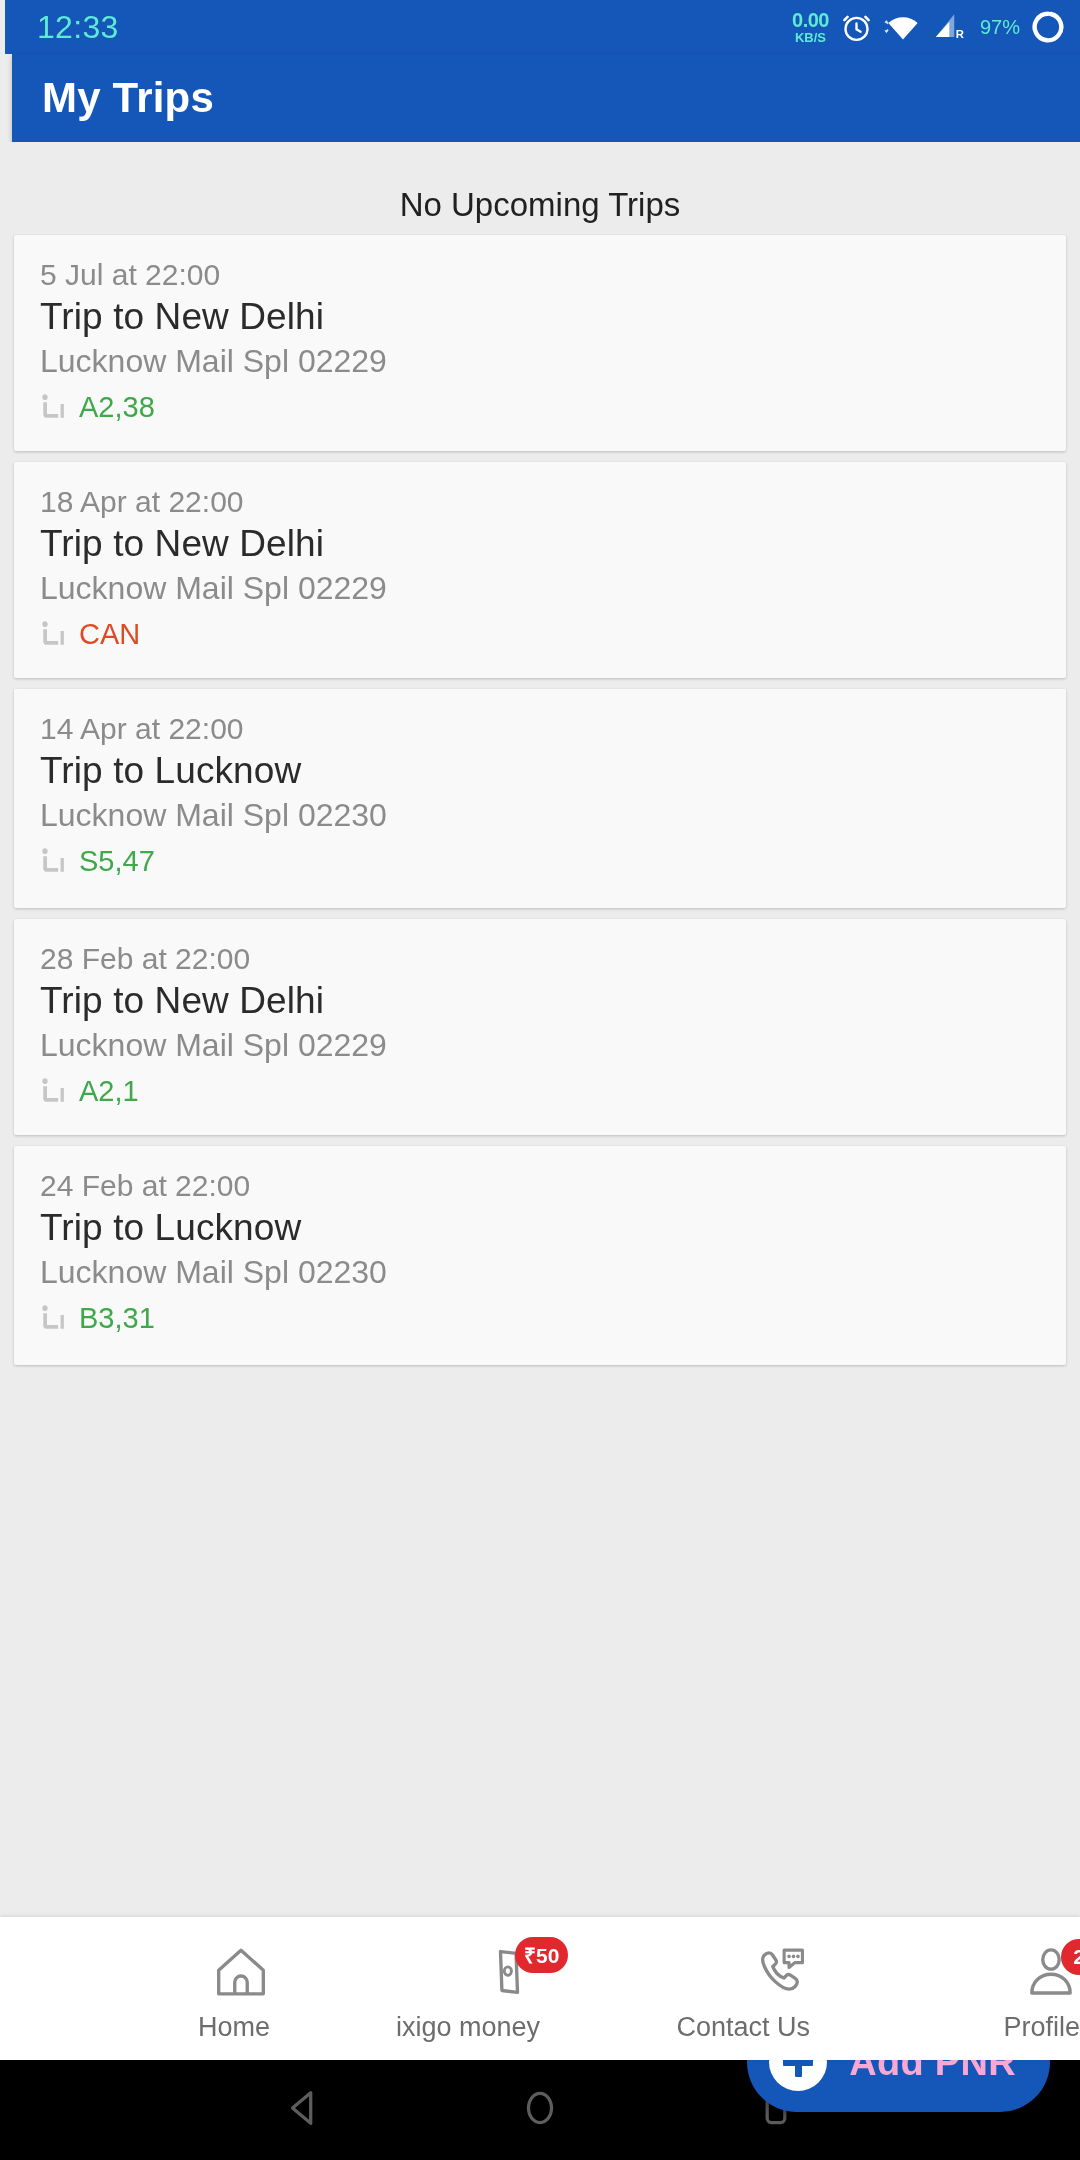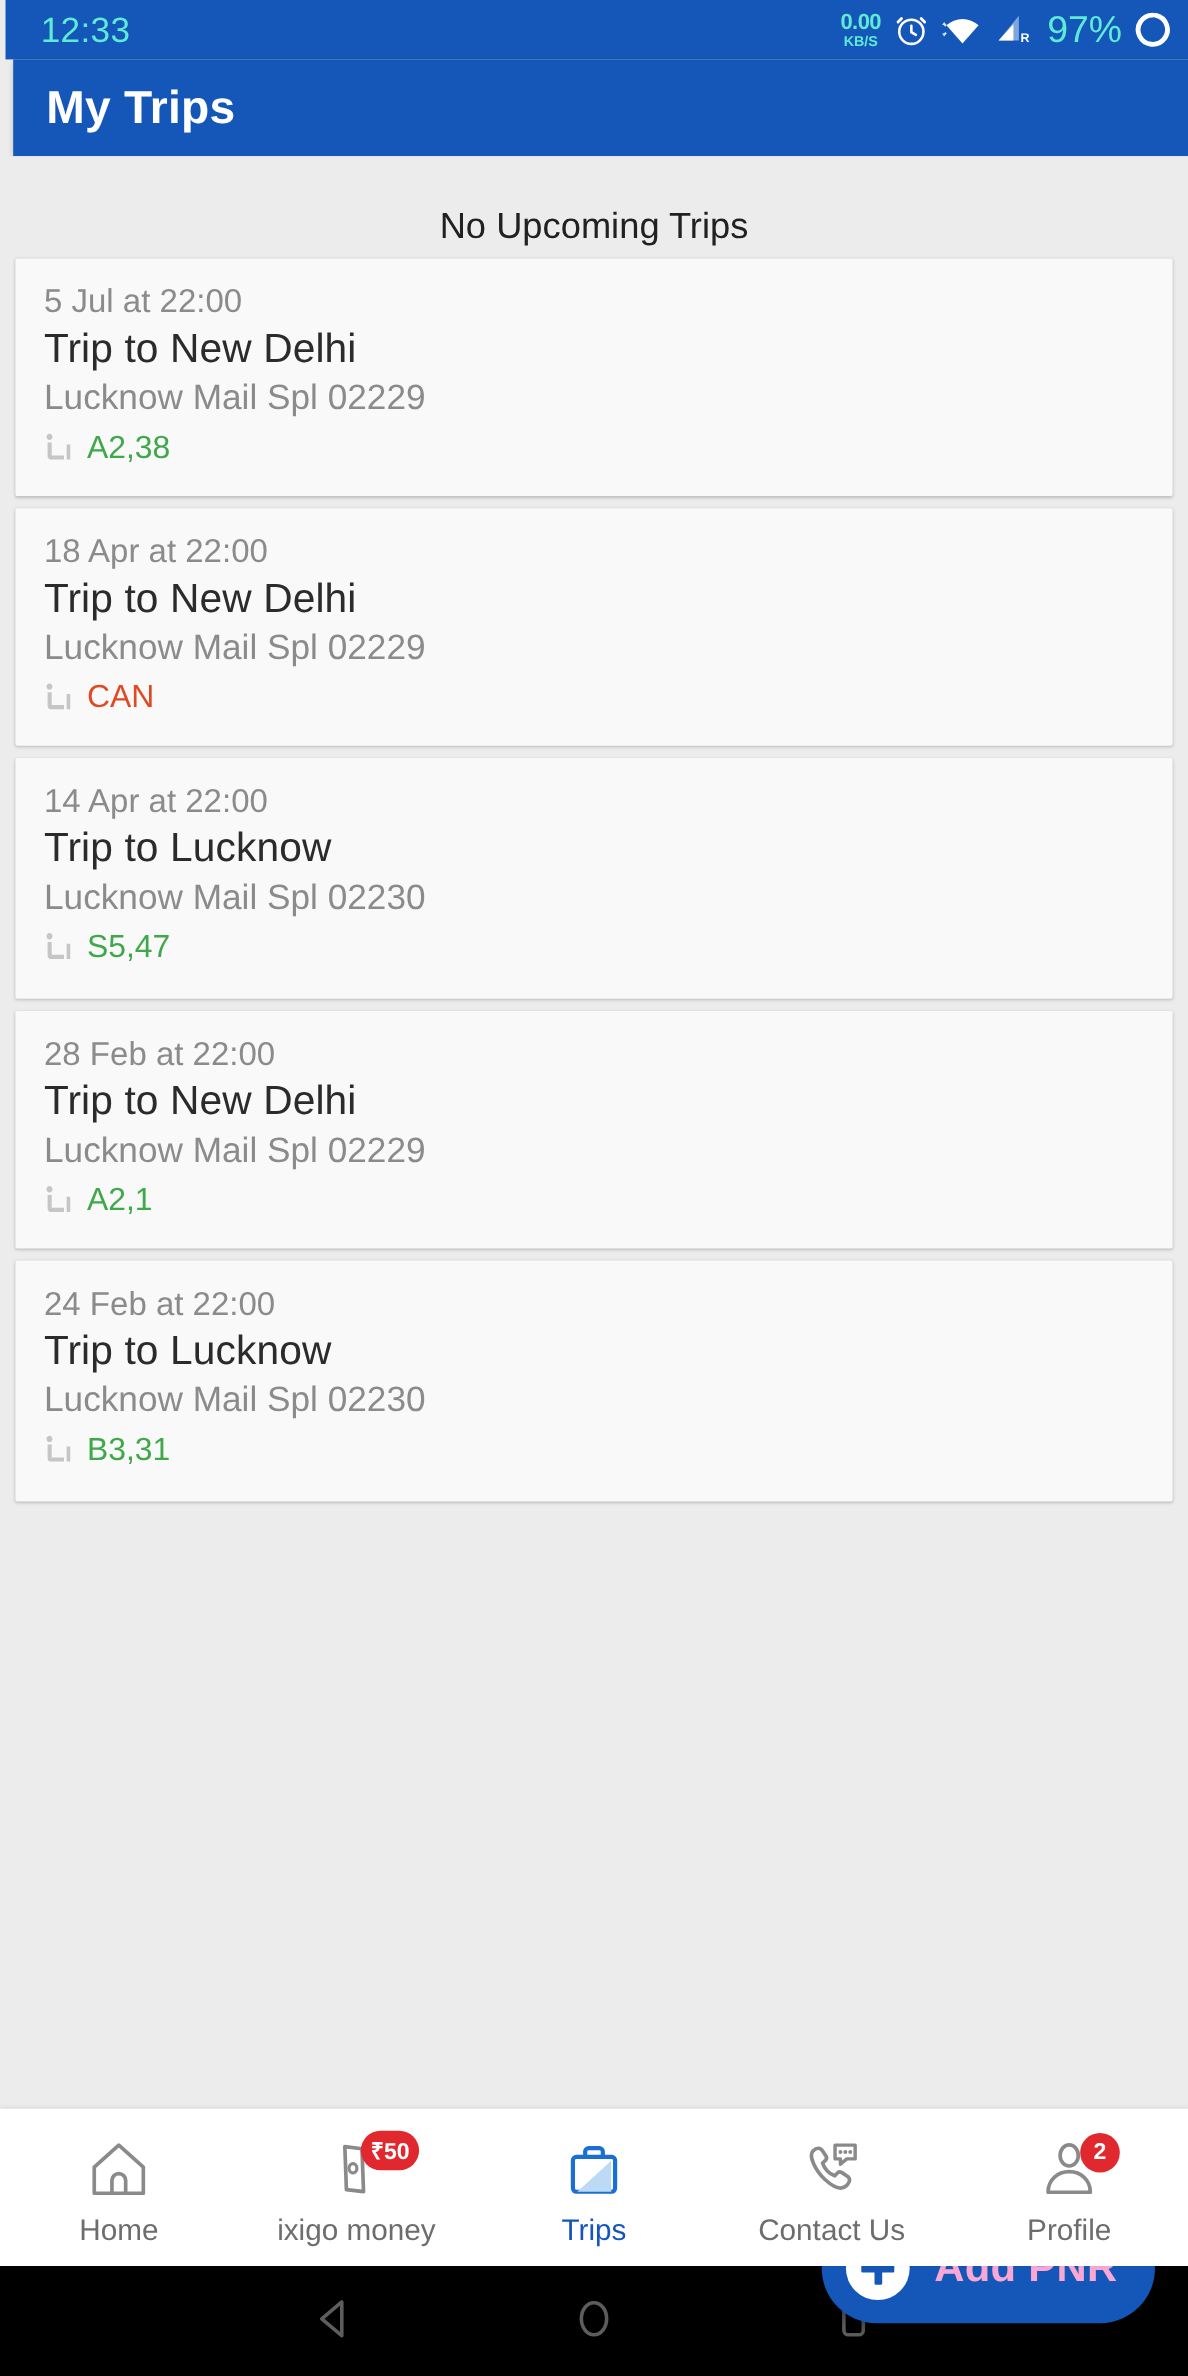--- a/index.html
+++ b/index.html
@@ -17,21 +17,21 @@
     background:#1557b8;
     display:flex; align-items:center; justify-content:space-between;
     padding: 0 20px 0 32px;
     color:#5eead4;
   }
   .sb-time { font-size:32px; letter-spacing:0.3px; font-weight:400; }
   .sb-right { display:flex; align-items:center; gap:11px; }
   .sb-kb { display:flex; flex-direction:column; align-items:center; line-height:1; }
   .sb-kb-num { font-size:20px; font-weight:bold; letter-spacing:-0.5px;}
   .sb-kb-unit { font-size:13px; font-weight:bold; margin-top:1px; }
-  .sb-battpct { font-size:34px; font-weight:500; margin-left:2px; }
+  .sb-battpct { font-size:20px; font-weight:500; margin-left:2px; }
   .sb-icon { display:flex; align-items:center; }
 
   
   .appbar {
     position:absolute; top:54px; left:12px; width:1080px; height:88px;
     background:#1557b8;
     display:flex; align-items:center;
     padding-left:30px;
     box-shadow:0 2px 5px rgba(0,0,0,.22);
   }
@@ -158,21 +158,21 @@
   .fab-plus::after  { content:""; position:absolute; width:7px; height:30px; background:#1557b8; border-radius:1px; }
   .fab-label { color:#f9a8d4; font-size:38px; font-weight:bold; margin-left:22px; letter-spacing:0.3px; }
 
   
   .bottomnav {
     position:absolute; left:0; top:1917px; width:1080px; height:143px;
     background:#fff; display:flex; align-items:stretch;
     box-shadow:0 -1px 4px rgba(0,0,0,.10);
     z-index:40;
   }
-  .navitem { flex:1; display:flex; flex-direction:column; align-items:center;
+  .navitem { flex:1; display:flex; flex-direction:column; align-items:flex-end;
      justify-content:center; position:relative; padding-top:6px; }
   .nav-ico { height:62px; display:flex; align-items:center; justify-content:center; position:relative; }
   .nav-label { font-size:27px; color:#6d6d6d; margin-top:9px; }
   .navitem.active .nav-label { color:#1557b8; }
   .badge {
     position:absolute; background:#e0282e; color:#fff; border-radius:26px;
     font-size:21px; font-weight:bold; display:flex; align-items:center; justify-content:center;
     padding:0 9px; height:36px; min-width:36px;
   }
   .badge.money { top:-4px; left:50%; margin-left:4px; }
@@ -414,30 +414,20 @@
       <span class="nav-ico">
         <svg width="58" height="58" viewBox="0 0 26 26">
             <path d="M9.6 3.4 16.4 5.2 14.6 22.6 7.8 20.8Z" fill="none" stroke="#8a8a8a" stroke-width="1.5" stroke-linejoin="round" transform="rotate(-8 12 13)"></path>
             <ellipse cx="11.6" cy="12.6" rx="1.6" ry="1.9" fill="none" stroke="#8a8a8a" stroke-width="1.3"></ellipse>
           </svg>
         <span class="badge money">₹50</span>
       </span>
       <span class="nav-label">ixigo money</span>
     </div>
 
-    <div class="navitem active">
-      <span class="nav-ico">
-        <svg width="58" height="58" viewBox="0 0 26 26">
-          <rect x="4.4" y="8" width="17.2" height="14.2" rx="1.4" fill="none" stroke="#1a6fd4" stroke-width="1.7"></rect>
-          <path d="M9.4 8V5.8a1.4 1.4 0 0 1 1.4-1.4h4.4a1.4 1.4 0 0 1 1.4 1.4V8" fill="none" stroke="#1a6fd4" stroke-width="1.7"></path>
-          <path d="M6.2 22.2 20 9.6v12.6Z" fill="#bcd9f5"></path>
-        </svg>
-      </span>
-      <span class="nav-label">Trips</span>
-    </div>
 
     <div class="navitem">
       <span class="nav-ico">
         <svg width="58" height="58" viewBox="0 0 26 26">
           <path d="M5.4 5.6c1.6-1.6 3-1.4 3.8-.2l1.5 2.2c.5.8.3 1.4-.4 2l-1 .9c.9 2.5 2.6 4.3 5 5.2l.9-1c.6-.7 1.2-.8 2-.3l2.2 1.5c1.2.8 1.3 2.2-.2 3.7-2 2-5.2 1-8.9-2.4S3.4 7.6 5.4 5.6Z" fill="none" stroke="#8a8a8a" stroke-width="1.5" stroke-linejoin="round"></path>
           <path d="M14.4 3.2h8.2v5.6h-3.4l-2.6 2.2V8.8h-2.2Z" fill="none" stroke="#8a8a8a" stroke-width="1.4" stroke-linejoin="round"></path>
           <circle cx="16.6" cy="6" r=".8" fill="#8a8a8a"></circle>
             <circle cx="18.6" cy="6" r=".8" fill="#8a8a8a"></circle>
             <circle cx="20.6" cy="6" r=".8" fill="#8a8a8a"></circle>
         </svg>

